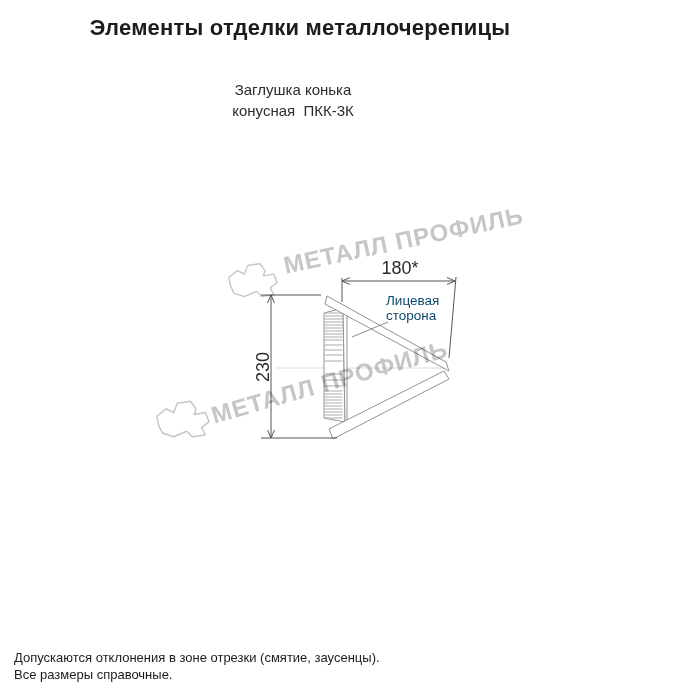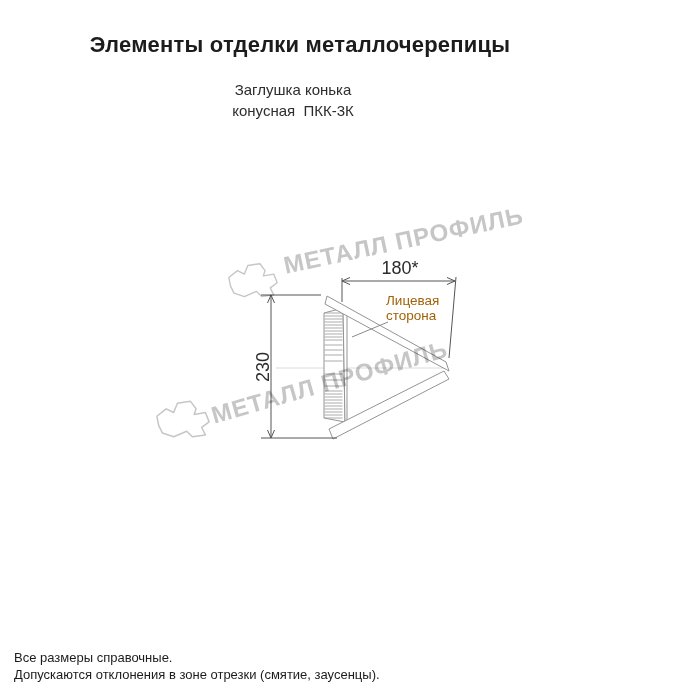--- a/index.html
+++ b/index.html
@@ -1,20 +1,20 @@
 <!DOCTYPE html>
 <html><head>
 <meta charset="utf-8">
 <style>
   html,body{margin:0;padding:0;}
   body{width:700px;height:700px;background:#ffffff;overflow:hidden;
        font-family:"Liberation Sans","DejaVu Sans",sans-serif;}
   .page{position:relative;width:700px;height:700px;background:#fff;}
 
-  .title{position:absolute;top:32px;left:0;width:600px;text-align:center;
+  .title{position:absolute;top:15px;left:0;width:600px;text-align:center;
          font-size:22px;font-weight:bold;color:#1c1c1c;letter-spacing:.2px;}
 
   .subtitle{position:absolute;top:79px;left:0;width:586px;text-align:center;
             font-size:15px;color:#2d2d2d;line-height:21px;}
   .subtitle .variant{white-space:pre;}
 
   
   .wm-text{position:absolute;font-size:24px;font-weight:bold;color:#c6c6c6;
            letter-spacing:1px;white-space:nowrap;mix-blend-mode:multiply;}
   .wm-top{left:284px;top:252px;transform:rotate(-12deg);transform-origin:0 50%;}
@@ -25,21 +25,21 @@
 
   
   .drawing{position:absolute;left:0;top:0;}
 
   
   .dim{position:absolute;color:#2b2b2b;font-size:18px;}
   .dim-width{left:360px;top:258px;width:80px;text-align:center;}
   .dim-height{left:237px;top:357px;width:52px;height:20px;text-align:center;
               transform:rotate(-90deg);transform-origin:center;}
   .face-label{position:absolute;left:386px;top:293px;width:64px;
-              font-size:13.5px;line-height:15px;color:#a16207;}
+              font-size:13.5px;line-height:15px;color:#0c4a6e;}
 
   .footer{position:absolute;left:14px;top:649px;font-size:13px;line-height:17px;
           color:#1c1c1c;}
 </style>
 </head>
 <body>
 
 <div class="page">
 
   <div class="title">Элементы отделки металлочерепицы</div>
@@ -118,17 +118,17 @@
   <svg class="wm-cloud wm-cloud-bottom" width="56" height="48" viewBox="0 0 60 44">
     <path d="M4,28 L2,18 L12,10 L20,14 L24,4 L38,2 L44,10 L42,16 L54,14 L58,24 L50,30 L54,38 L40,40 L34,34 L20,40 L8,36 Z" fill="none" stroke="#c6c6c6" stroke-width="1.6" stroke-linejoin="round"></path>
   </svg>
   <div class="wm-text wm-bottom">МЕТАЛЛ ПРОФИЛЬ</div>
 
   <div class="dim dim-width">180*</div>
   <div class="dim dim-height">230</div>
   <div class="face-label">Лицевая сторона</div>
 
   <div class="footer">
+    <div>Допускаются отклонения в зоне отрезки (смятие, заусенцы).</div>
     <div>Все размеры справочные.</div>
-    <div>Допускаются отклонения в зоне отрезки (смятие, заусенцы).</div>
   </div>
 
 </div>
 
 </body></html>

